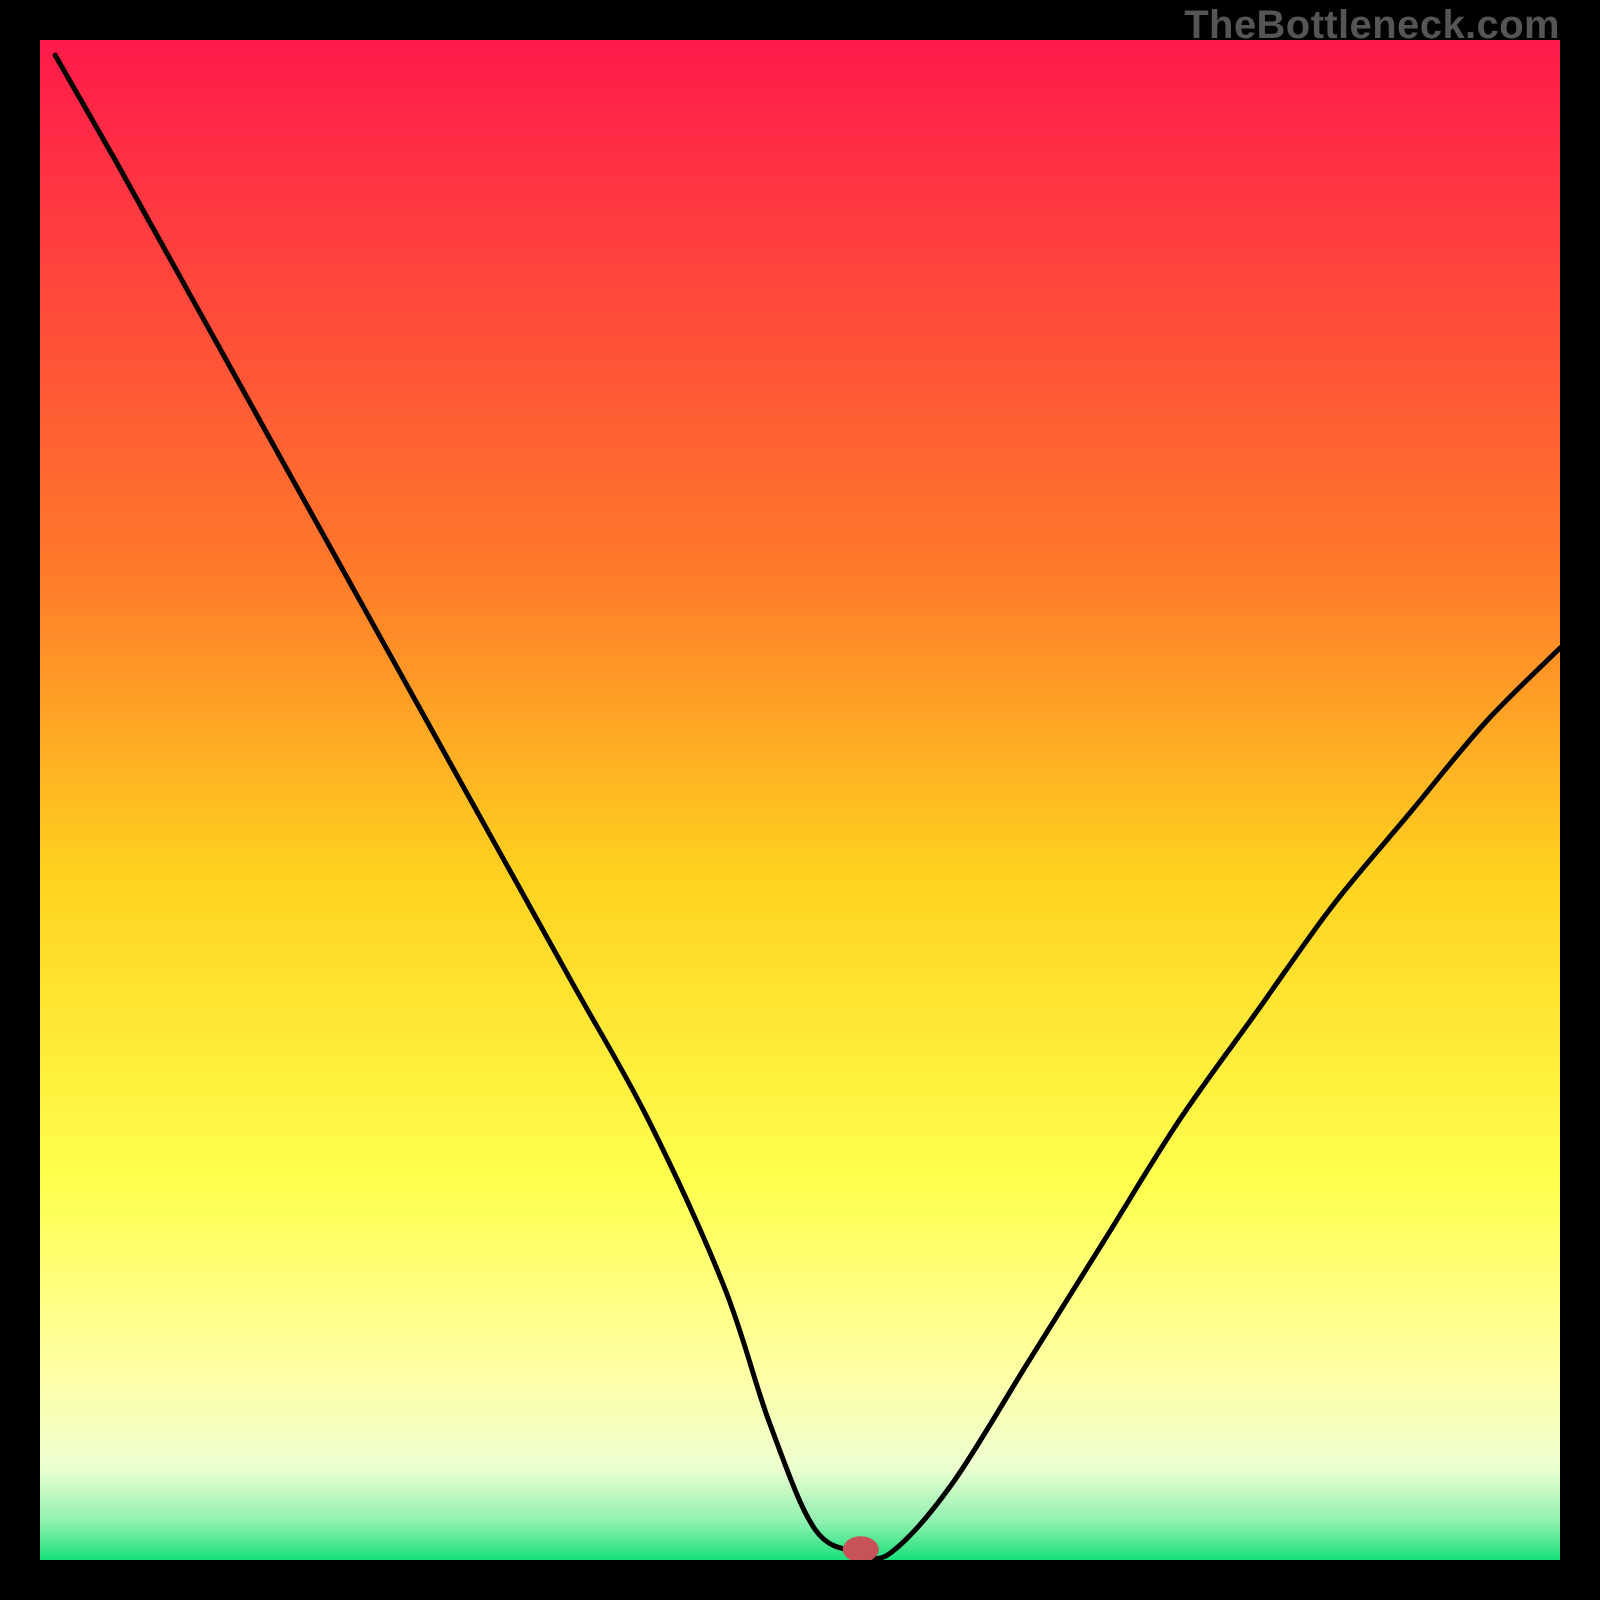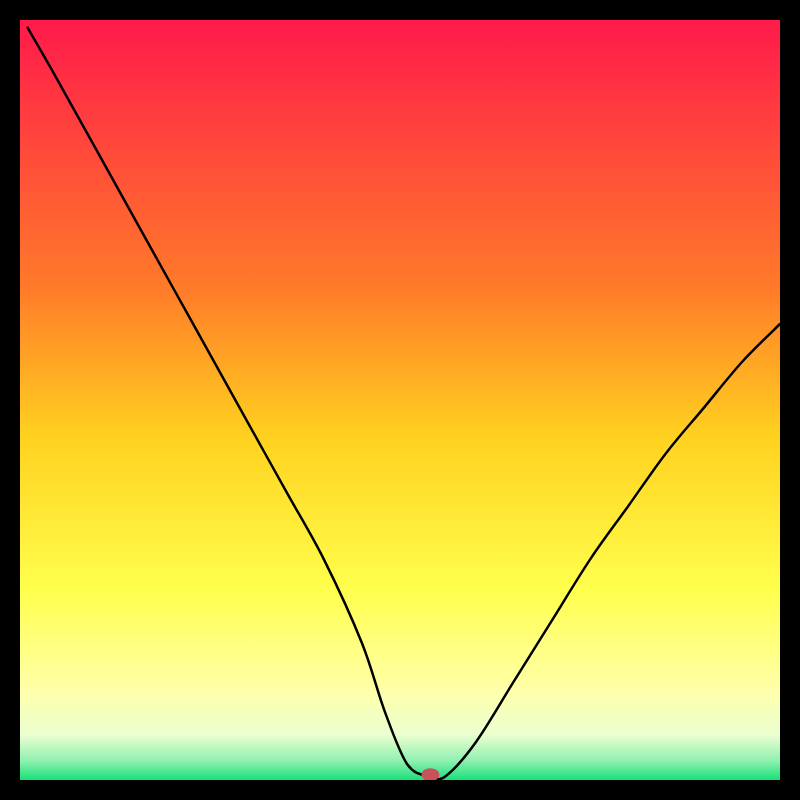--- a/index.html
+++ b/index.html
@@ -32,20 +32,21 @@
     font-size: 20px;
     font-weight: 600;
     letter-spacing: 0.2px;
   }
   svg { display: block; }
 </style>
 </head>
 <body>
 
 <div class="outer">
+  <div class="watermark">TheBottleneck.com</div>
 
   <div class="plot">
     <svg id="chart-svg" width="760" height="760" viewBox="0 0 760 760">
       <defs>
         <linearGradient id="bg-grad" x1="0" y1="0" x2="0" y2="1">
             <stop offset="0%" stop-color="#ff1a4b"></stop>
             <stop offset="35%" stop-color="#ff7a2a"></stop>
             <stop offset="55.00000000000001%" stop-color="#ffd21f"></stop>
             <stop offset="75%" stop-color="#ffff4d"></stop>
             <stop offset="88%" stop-color="#ffffa8"></stop>

